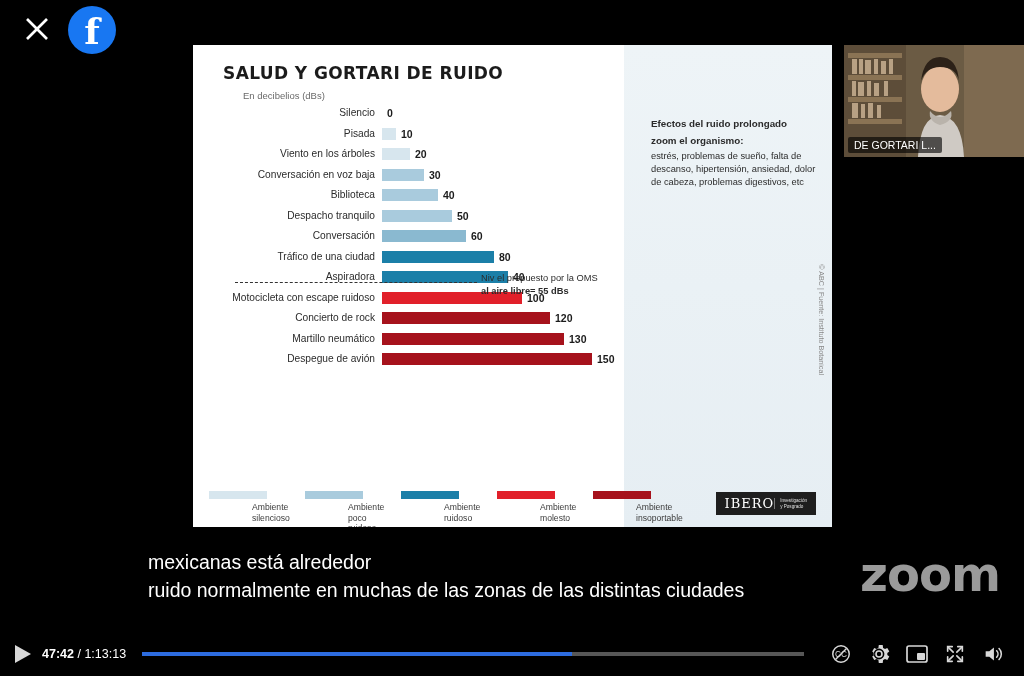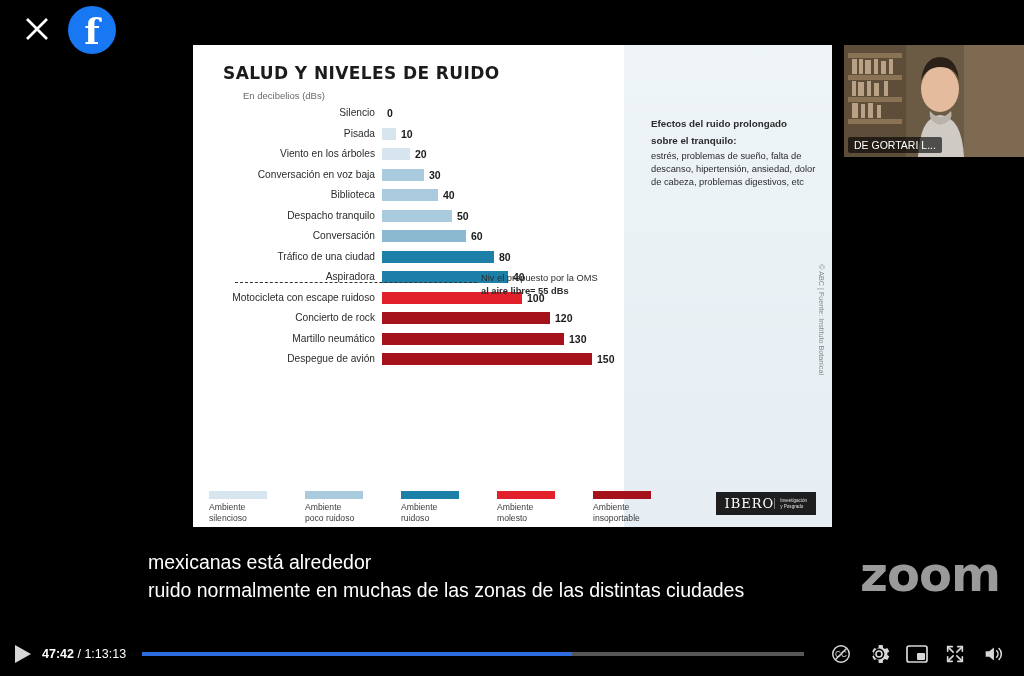--- a/index.html
+++ b/index.html
@@ -117,21 +117,21 @@
 
   
   .legend {
     position: absolute;
     left: 16px; top: 446px;
     display: flex;
     gap: 18px;
   }
   .legend .item { width: 78px; }
   .legend .sw { width: 58px; height: 8px; margin-bottom: 3px; }
-  .legend .txt { font-size: 8.6px; color: #3a3a3a; line-height: 1.25; }
+  .legend .txt { font-size: 8.6px; color: #3a3a3a; line-height: 1.25; margin-left: 43px; }
 
   
   .body-panel {
     position: absolute;
     right: 0; top: 0;
     width: 208px; height: 100%;
     background: linear-gradient(180deg,#eef4f7 0%, #e6eef3 100%);
   }
   .effects {
     position: absolute;
@@ -273,21 +273,21 @@
     <line x1="27" y1="7" x2="7" y2="27" stroke="#ffffff" stroke-width="2.6"></line>
   </svg>
 </div>
 
 <div class="fb-btn">f</div>
 
 <div class="slide">
   <div class="body-panel"></div>
 
   <div class="slide-inner">
-    <div class="ig-title">SALUD Y NIVELES DE RUIDO</div>
+    <div class="ig-title">SALUD Y GORTARI DE RUIDO</div>
     <div class="ig-sub">En decibelios (dBs)</div>
 
     <div class="chart">
       <div class="row">
         <div class="lab">Silencio</div>
         <div class="bar bar-lightest" style="width:0px"></div>
         <div class="val">0</div>
       </div>
       <div class="row">
         <div class="lab">Pisada</div>
@@ -352,21 +352,21 @@
     </div>
 
     <div class="oms-line"></div>
     <div class="oms-note">
       <span>Niv el propuesto por la OMS</span><br>
       <b>al aire libre= 55 dBs</b>
     </div>
 
     <div class="effects">
       <span class="hd">Efectos del ruido prolongado</span>
-      <span class="hd">sobre el  tranquilo:</span>
+      <span class="hd">zoom el  organismo:</span>
       <span>estrés, problemas de sueño, falta de descanso, hipertensión, ansiedad, dolor de cabeza, problemas digestivos, etc</span>
     </div>
 
     <div class="fig-credit">© ABC | Fuente: Instituto Botanical</div>
 
     <div class="legend">
       <div class="item">
         <div class="sw" style="background:#d7e6ee"></div>
         <div class="txt"><span>Ambiente</span><br><span>silencioso</span></div>
       </div>

